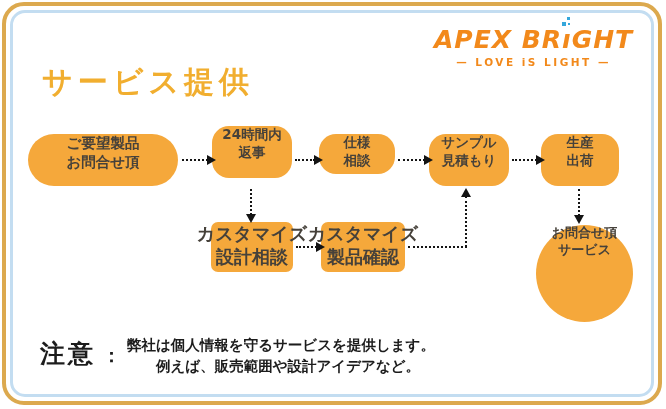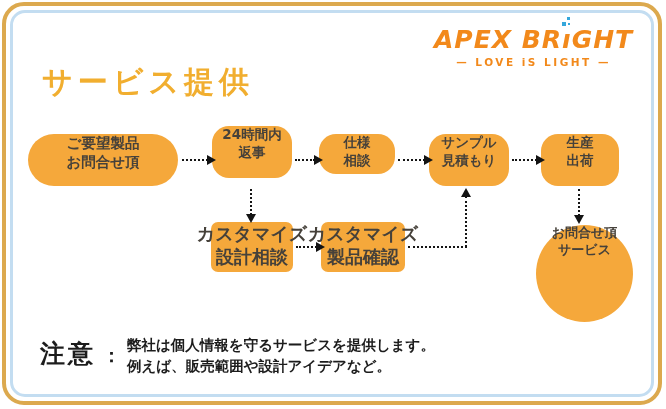--- a/index.html
+++ b/index.html
@@ -54,21 +54,21 @@
   .ah{position:absolute;width:0;height:0;display:block;}
   .ah-right{right:-8px;top:-6px;border-left:9px solid var(--arrow,#141414);border-top:5px solid transparent;border-bottom:5px solid transparent;}
   .ah-down{bottom:-8px;left:-6px;border-top:9px solid var(--arrow,#141414);border-left:5px solid transparent;border-right:5px solid transparent;}
   .ah-up{top:-8px;left:-6px;border-bottom:9px solid var(--arrow,#141414);border-left:5px solid transparent;border-right:5px solid transparent;}
 
   
   .note{position:absolute;left:40px;top:330px;display:flex;align-items:center;color:var(--note-text,#1C1C1C);}
   .note-label{font-size:25px;font-weight:700;letter-spacing:3px;line-height:1.1;}
   .note-colon{font-size:19px;font-weight:700;margin:4px 6px 0 6px;}
   .note-lines{font-size:14.5px;font-weight:600;line-height:1.45;margin-top:5px;}
-  .note-line2{}
+  .note-line2{margin-left:29px;}
 </style>
 </head>
 <body>
 
 <div class="card">
   <div class="frame-outer"></div>
   <div class="frame-inner"></div>
 
   <div class="logo">
     <div class="logo-name"><span>APEX BR</span><span class="logo-i"><span class="logo-dots">

